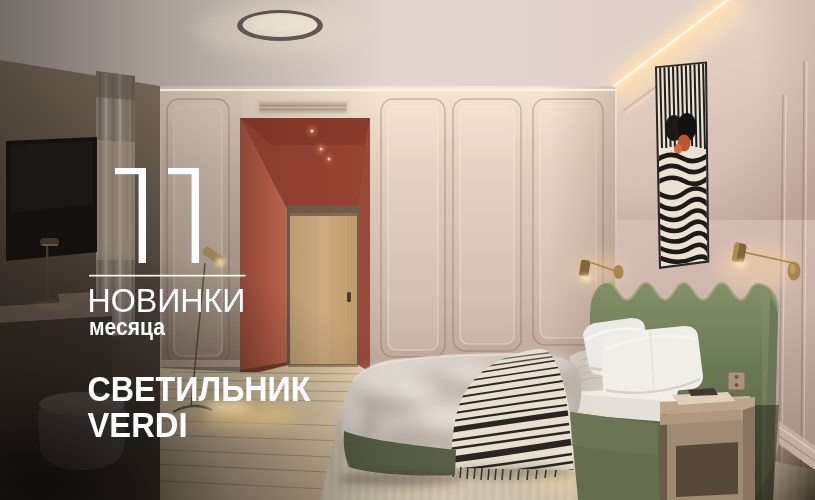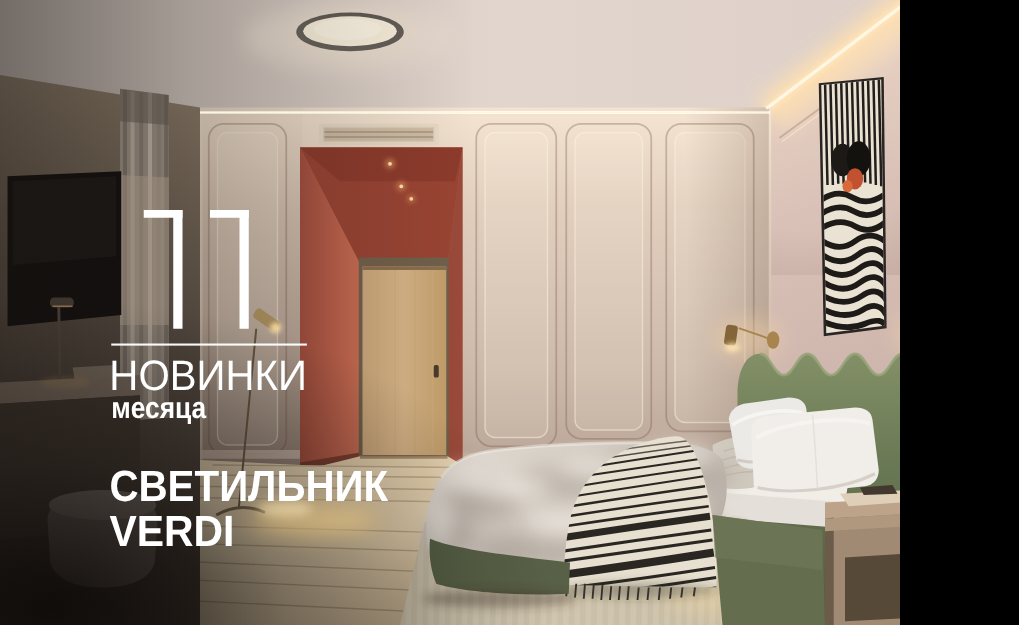--- a/index.html
+++ b/index.html
@@ -1,16 +1,16 @@
 <!DOCTYPE html>
 <html><head>
 <meta charset="utf-8">
 <style>
   html,body{margin:0;padding:0;background:#000;}
-  #stage{position:relative;width:720px;height:500px;overflow:hidden;font-family:"Liberation Sans",sans-serif;}
+  #stage{position:relative;width:815px;height:500px;overflow:hidden;font-family:"Liberation Sans",sans-serif;}
   svg{display:block;}
 </style>
 </head>
 <body>
 <div id="stage">
 <svg width="815" height="500" viewBox="0 0 815 500">
 <defs>
   <linearGradient id="ceilG" x1="0" y1="0" x2="815" y2="0" gradientUnits="userSpaceOnUse">
     <stop offset="0" stop-color="#b4aba6"></stop>
     <stop offset="0.18" stop-color="#d4c9c2"></stop>

